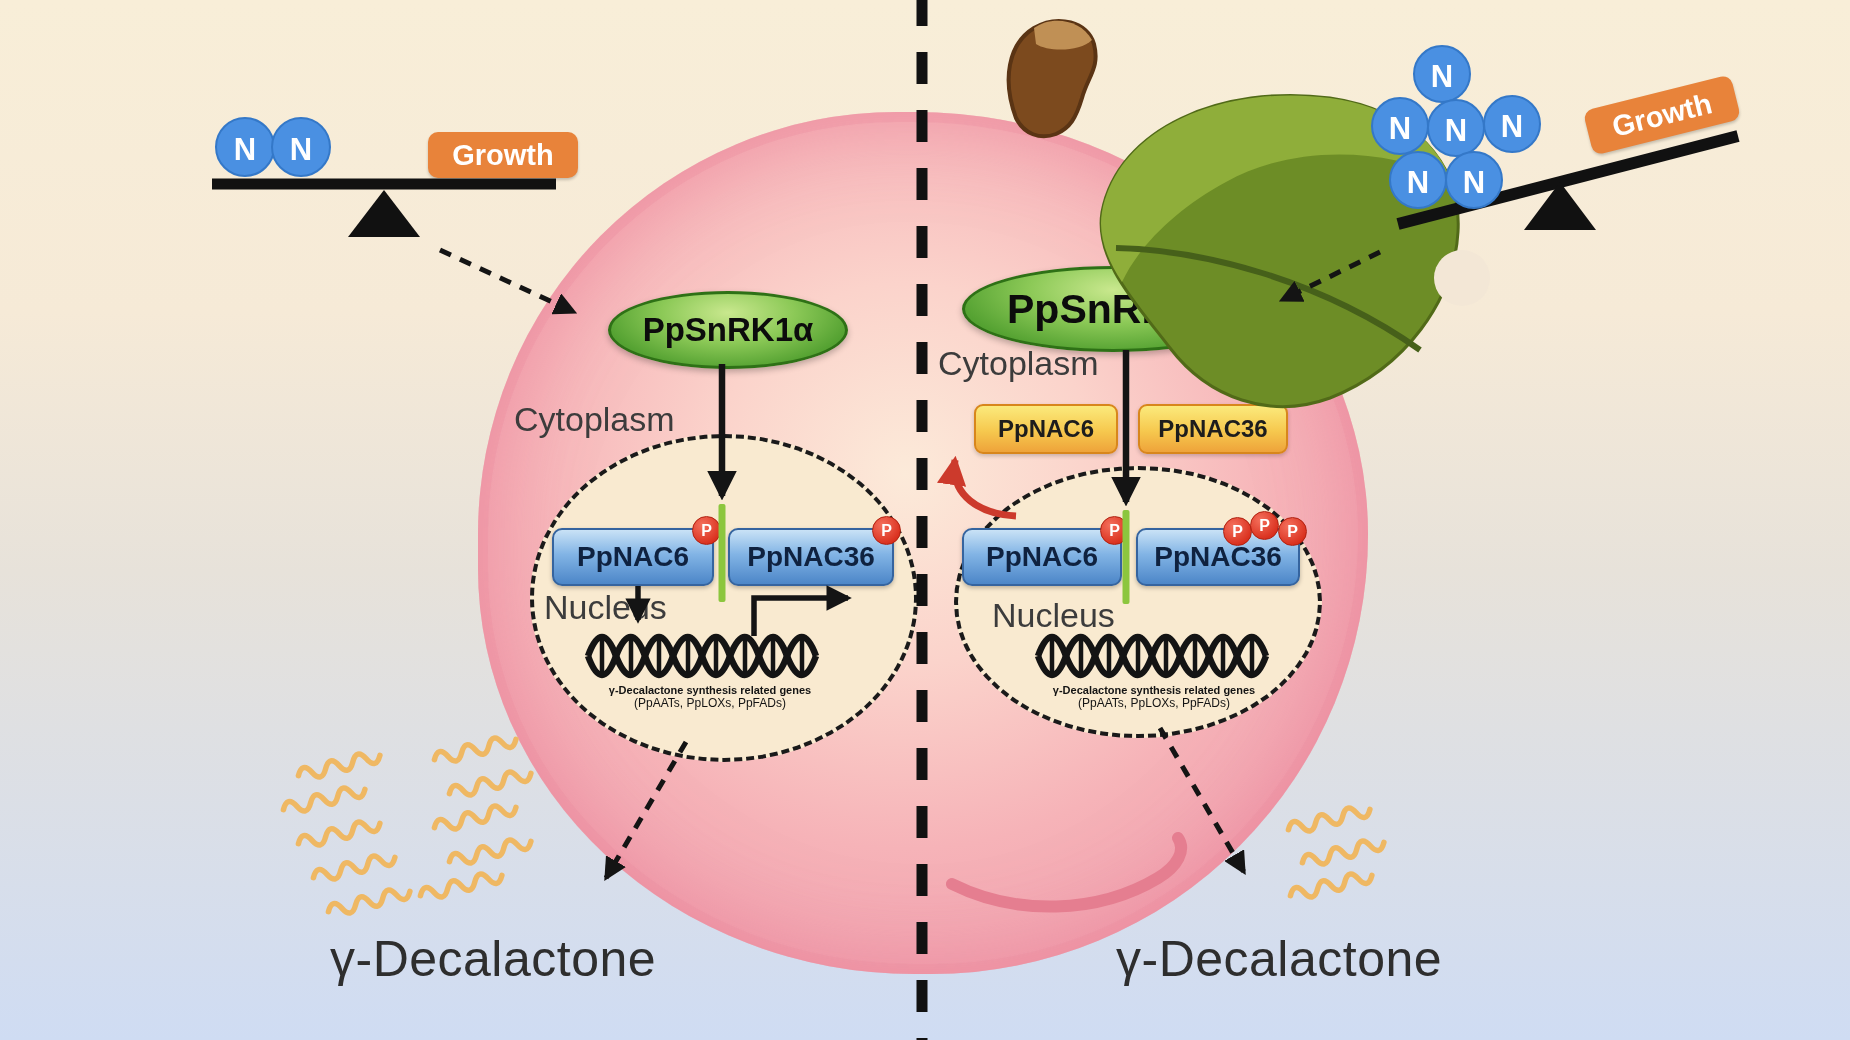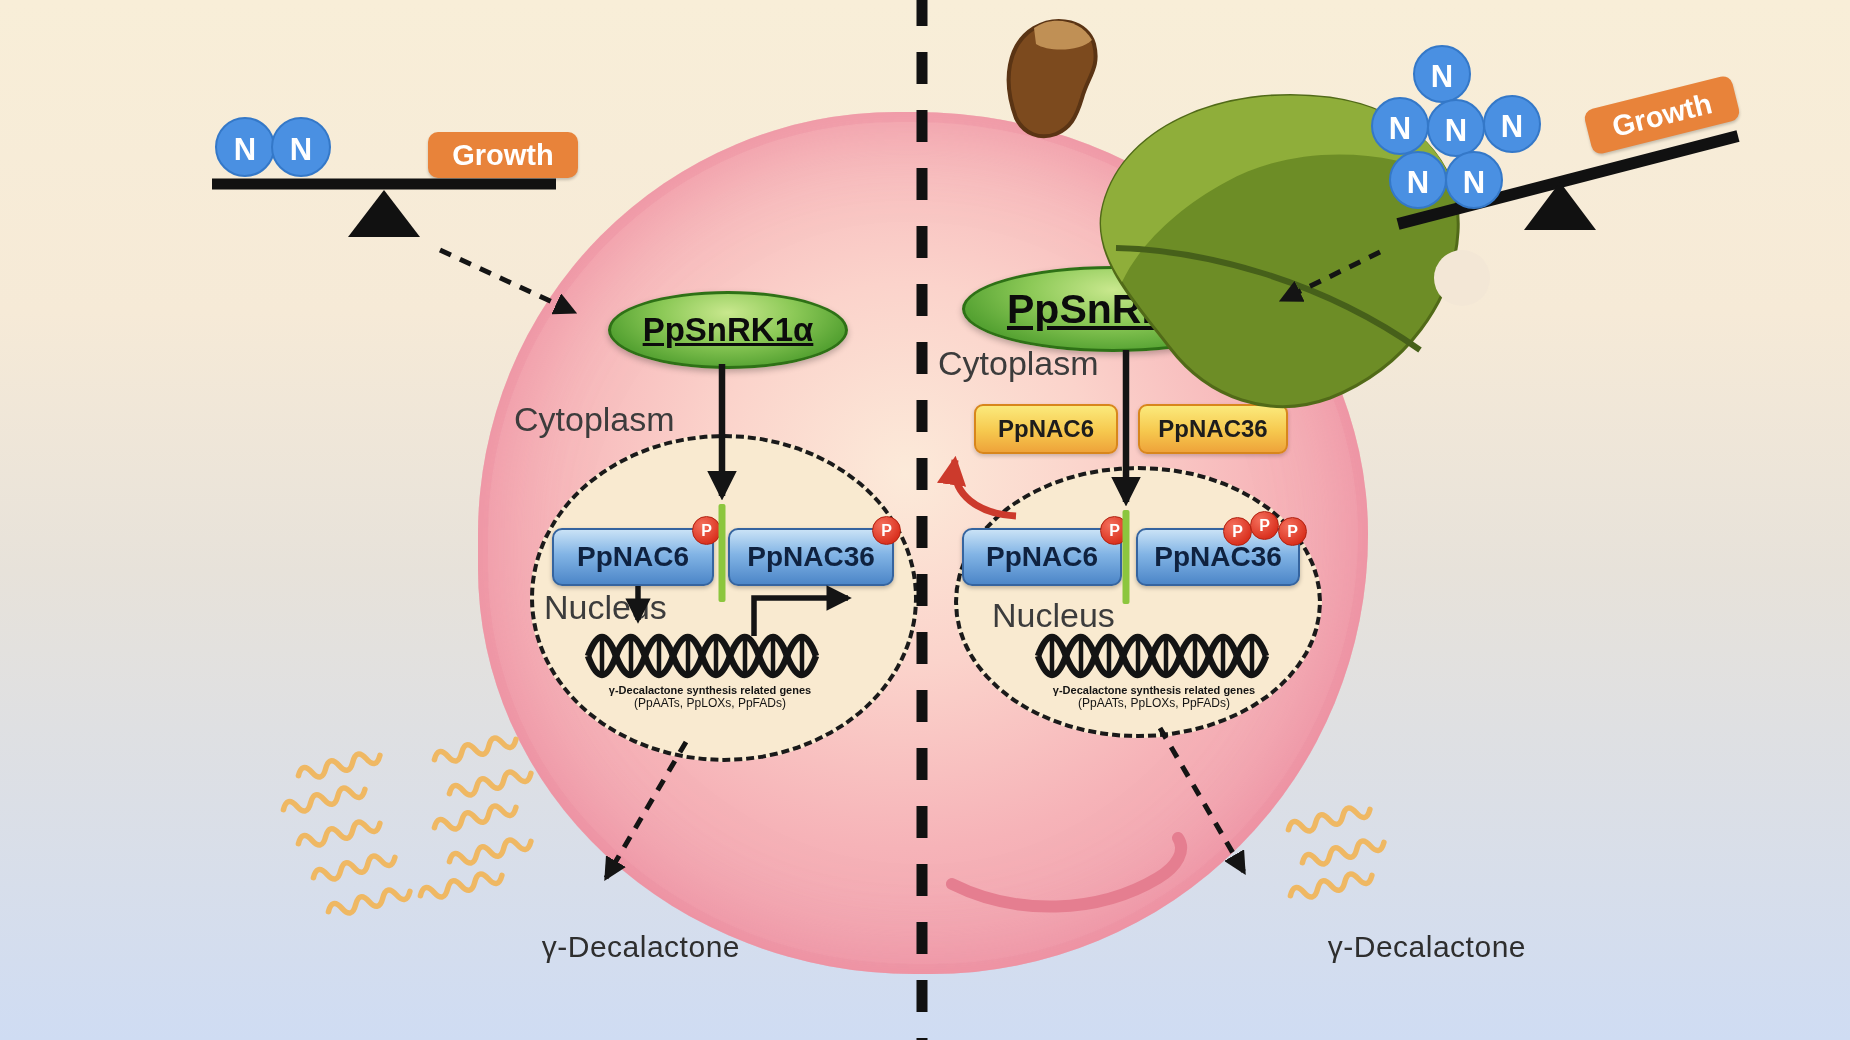--- a/index.html
+++ b/index.html
@@ -15,21 +15,20 @@
     background:radial-gradient(circle at 48% 42%, #fcead9 0%, #fbd3cb 28%, #f6b3b8 55%, #f0a0ae 78%, #ee97a7 100%);
     box-shadow: inset 0 0 90px rgba(231,120,146,.55), inset 0 0 0 10px rgba(238,148,164,.35);
   }
   .kinase{
     border-radius:50%;
     background:radial-gradient(ellipse at 50% 26%, #c9e88e 0%, #8cc957 40%, #55a232 75%, #3f8c22 100%);
     border:3px solid #2e7116;
     display:flex; align-items:center; justify-content:center;
     color:#0c0c0c; font-weight:600;
     box-shadow:0 3px 6px rgba(0,0,0,.25);
-    text-decoration:underline;
   }
   .nucleus{
     border-radius:50%; background:#f9ead0; border:4px dashed #1a1a1a;
   }
   .nacbox{
     border-radius:10px;
     background:linear-gradient(180deg,#c9e2f6 0%, #82b4e5 45%, #4c86c8 100%);
     border:2.5px solid #35649f;
     display:flex; align-items:center; justify-content:center;
     font-weight:600; font-size:28px; color:#0f2240;
@@ -53,21 +52,21 @@
   .growth-badge{
     background:#e8833a; border-radius:10px;
     color:#fff; font-weight:700; font-size:29px;
     display:flex; align-items:center; justify-content:center;
     box-shadow:0 2px 3px rgba(0,0,0,.2);
   }
   .label{ color:#3c3c3c; font-size:34px; }
   .genes{ text-align:center; color:#141414; }
   .genes .l1{ font-size:11px; font-weight:600; }
   .genes .l2{ font-size:12px; font-weight:500; margin-top:0; }
-  .product{ font-size:30px; color:#2e2e2e; font-weight:500; text-align:right; letter-spacing:.5px; }
+  .product{ font-size:50px; color:#2e2e2e; font-weight:500; text-align:left; letter-spacing:.5px; }
   .overlay{ left:0; top:0; pointer-events:none; z-index:50; }
   .ncirc{ fill:#4a90e2; stroke:#3478c8; stroke-width:2; }
   .ntext{ fill:#ffffff; font-weight:700; font-size:31px; text-anchor:middle; dominant-baseline:central; }
   .sq{ stroke:#efb863; stroke-width:5.5; fill:none; stroke-linecap:round; }
   .dna{ stroke:#141414; stroke-width:6.5; fill:none; }
   .rung{ stroke:#141414; stroke-width:4.5; }
 </style>
 </head>
 <body>
 

